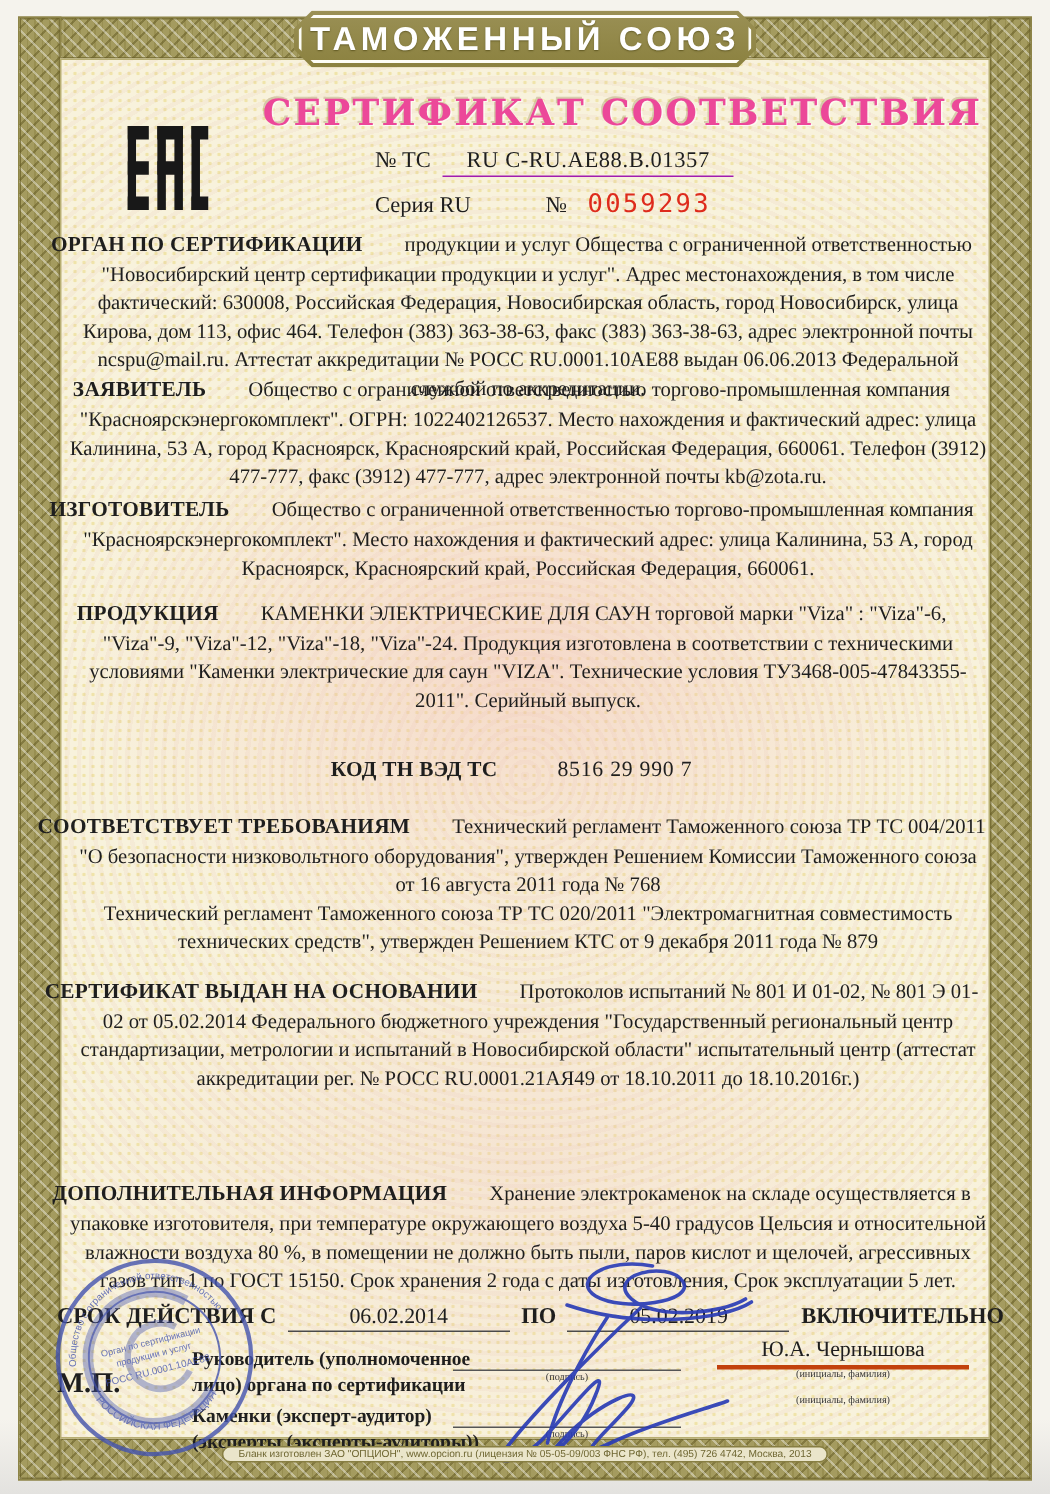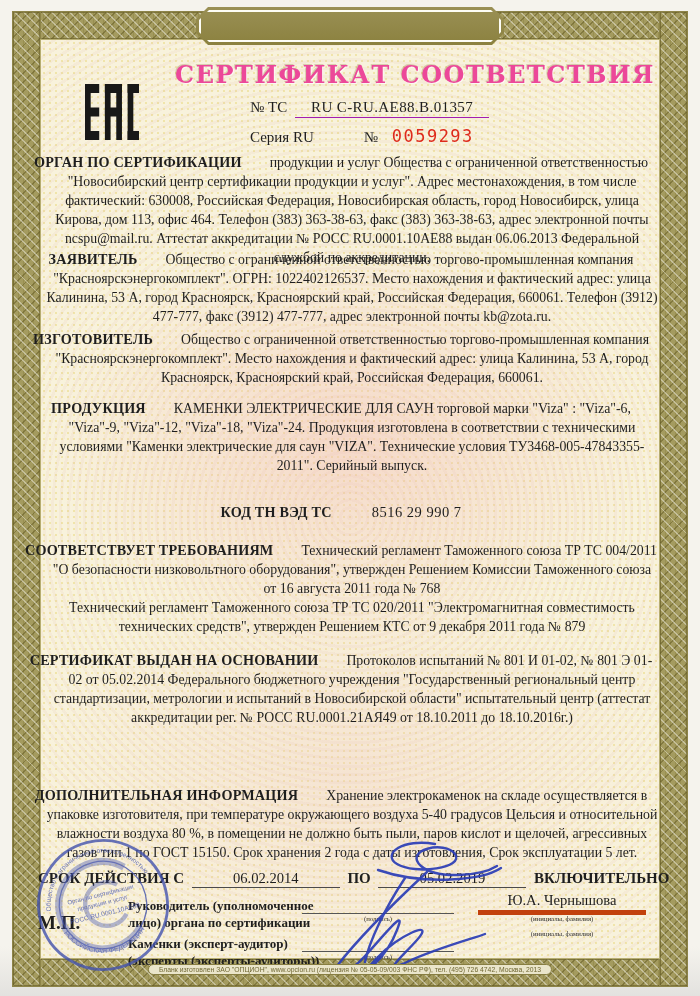--- a/index.html
+++ b/index.html
@@ -83,21 +83,21 @@
   .role{position:absolute;left:128px;font-weight:bold;font-size:13px;line-height:16.5px;white-space:pre-line;}
   .role-head{top:898px;}
   .role-expert{top:936px;}
   .sigline{position:absolute;border-bottom:1px solid #555;width:152px;left:302px;}
   .sigline-head{top:896px;height:17px;}
   .sigline-expert{top:934px;height:17px;}
   .sigcap{position:absolute;left:302px;width:152px;text-align:center;font-size:6.8px;color:#333;}
   .sigcap-head{top:915px;}
   .sigcap-expert{top:953px;}
   .nameblock{position:absolute;left:478px;width:168px;text-align:center;}
-  .nameblock .nm{font-size:14.6px;border-bottom:5px solid #c2410c;padding-bottom:1px;}
+  .nameblock .nm{font-size:14.6px;border-bottom:3px solid #c2410c;padding-bottom:1px;}
   .nameblock .cap{font-size:6.8px;color:#333;}
   .name-head{top:892px;}
   .name-expert{top:930px;}
   
   .stamp{position:absolute;left:32px;top:834px;width:142px;height:142px;opacity:.8;pointer-events:none;}
   .scribble{position:absolute;left:285px;top:838px;width:230px;height:140px;pointer-events:none;}
   
   .footer-pill{
     position:absolute;left:50%;top:964px;transform:translateX(-50%);z-index:6;
     background:#eae5ca;border:1px solid #877e42;border-radius:9px;
@@ -111,20 +111,21 @@
 <div>
 
   <div class="gpat b-top"></div>
   <div class="gpat b-bottom"></div>
   <div class="gpat b-left"></div>
   <div class="gpat b-right"></div>
   <div class="inner"></div>
 
   <div class="badge">
     <div class="badge-in"></div>
+    <span class="badge-text">ТАМОЖЕННЫЙ СОЮЗ</span>
   </div>
 
   <div class="eac">
     <svg width="54" height="56" viewBox="0 0 76 56" preserveAspectRatio="none">
       <g fill="#181818">
         <rect x="0" y="0" width="8" height="56"></rect>
         <rect x="0" y="0" width="20" height="9"></rect>
         <rect x="0" y="23.5" width="20" height="9"></rect>
         <rect x="0" y="47" width="20" height="9"></rect>
         <rect x="28" y="0" width="8" height="56"></rect>

